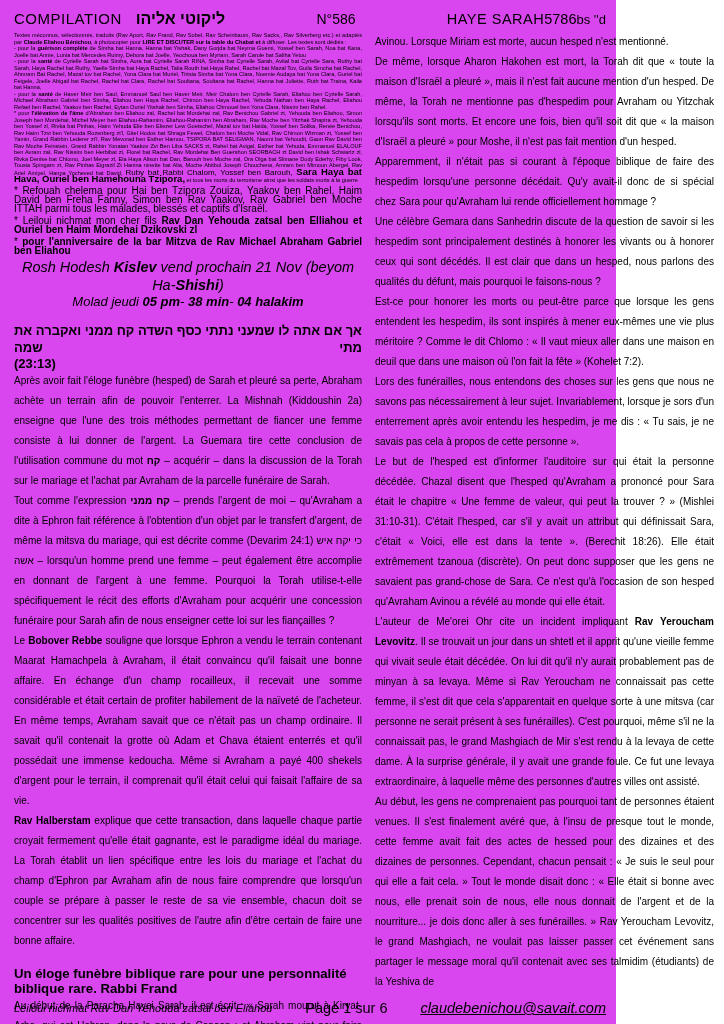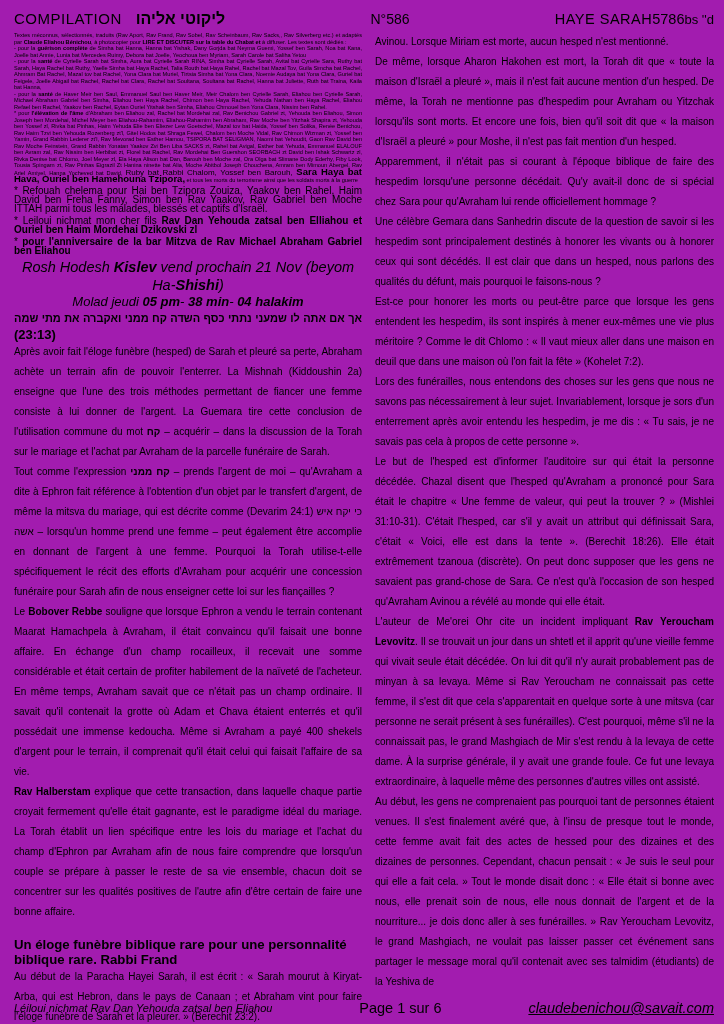--- a/index.html
+++ b/index.html
@@ -5,22 +5,22 @@
   html, body {
     margin: 0; padding: 0;
     width: 724px; height: 1024px;
     background: #ffffff;
     color: #000000;
     font-family: "Liberation Sans", sans-serif;
     overflow: hidden;
   }
   .page {
     position: relative;
-    width: 724px; height: 1024px;
-    background: #a21caf;
+    width: 616px; height: 1024px;
+    background: #d946ef;
     box-sizing: border-box;
     padding: 10px 10px 0 14px;
   }
   .header {
     display: flex;
     align-items: baseline;
     justify-content: space-between;
     margin-bottom: 4px;
   }
   .header .left-group { display: flex; align-items: baseline; gap: 14px; }
@@ -37,22 +37,22 @@
     gap: 13px;
   }
   .col-left  { width: 348px; flex: 0 0 348px; }
   .col-right { width: 339px; flex: 0 0 339px; }
 
   .p { margin: 0; text-align: justify; }
   .p.tiny   { font-size: 5.6px;  line-height: 6.5px; }
   .p.small  { font-size: 10px;  line-height: 9.4px; margin-top: 2px; }
   .p.moed   { font-size: 14.5px; line-height: 18px; font-style: italic; text-align: center; margin-top: 3px; }
   .p.molad  { font-size: 13px;   line-height: 16px; font-style: italic; text-align: center; }
-  .p.verse  { font-size: 11px; line-height: 17px; font-weight: bold; direction: rtl;
-              text-align: justify; text-align-last: justify; margin-top: 0; }
+  .p.verse  { font-size: 13px; line-height: 17px; font-weight: bold; direction: rtl;
+              text-align: justify; text-align-last: justify; margin-top: 12px; }
   .p.cite   { font-size: 13px;   line-height: 15px; font-weight: bold; text-align: left; }
   .p.body   { font-size: 10px;   line-height: 20px; }
   .p.heading{ font-size: 13.2px; line-height: 15px; font-weight: bold; text-align: left; margin-top: 15px; }
 
   .b { font-weight: bold; }
   .i { }
   .sz8  { font-size: 8px; }
   .sz10 { font-size: 9.5px; font-weight: bold; }
 
   .footer {

